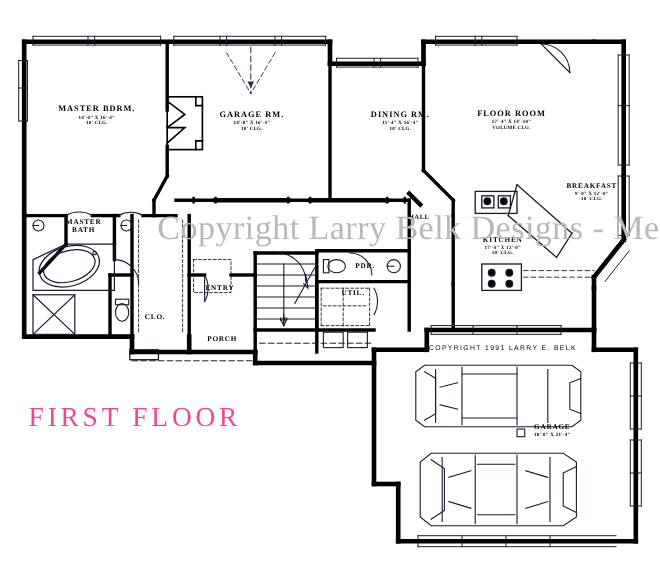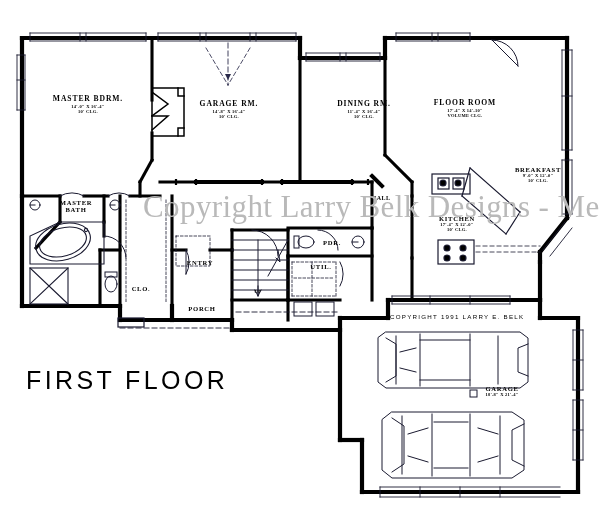--- a/index.html
+++ b/index.html
@@ -5,21 +5,21 @@
   html,body{margin:0;padding:0;background:#ffffff;}
   body{width:600px;height:521px;font-family:"Liberation Serif",serif;overflow:hidden;}
   #plan{position:relative;width:600px;height:378px;background:#fff;}
   svg{display:block;position:absolute;left:0;top:0;}
   .lbl{position:absolute;text-align:center;color:#000;font-family:"Liberation Serif",serif;font-weight:bold;line-height:1.12;white-space:nowrap;}
   .rm-name{font-size:7.6px;letter-spacing:.9px;}
   .rm-dim{font-size:4.5px;letter-spacing:.25px;}
   .rm-clg{font-size:4.5px;letter-spacing:.25px;}
   .sm-name{font-size:6.6px;letter-spacing:.7px;}
   .tiny-name{font-size:6px;letter-spacing:.5px;}
-  #title{position:absolute;left:26px;top:366px;font-size:25px;letter-spacing:3.4px;color:#000000;font-family:Liberation Sans, sans-serif;font-weight:normal;}
+  #title{position:absolute;left:26px;top:366px;font-size:25px;letter-spacing:3.4px;color:#ec4899;font-family:Liberation Serif, serif;font-weight:normal;}
   #watermark{position:absolute;left:143px;top:189px;font-size:31px;letter-spacing:.4px;color:#b9b9b9;font-family:"Liberation Serif",serif;white-space:nowrap;}
   #copy-note{position:absolute;left:390px;top:313px;font-size:6.2px;letter-spacing:1.25px;color:#000;font-family:"Liberation Sans",sans-serif;white-space:nowrap;}
   .up-lbl{font-size:5px;letter-spacing:.5px;font-weight:bold;}
 </style>
 </head>
 <body>
 
 <div id="plan">
 
   <svg width="600" height="521" viewBox="0 0 600 521">

